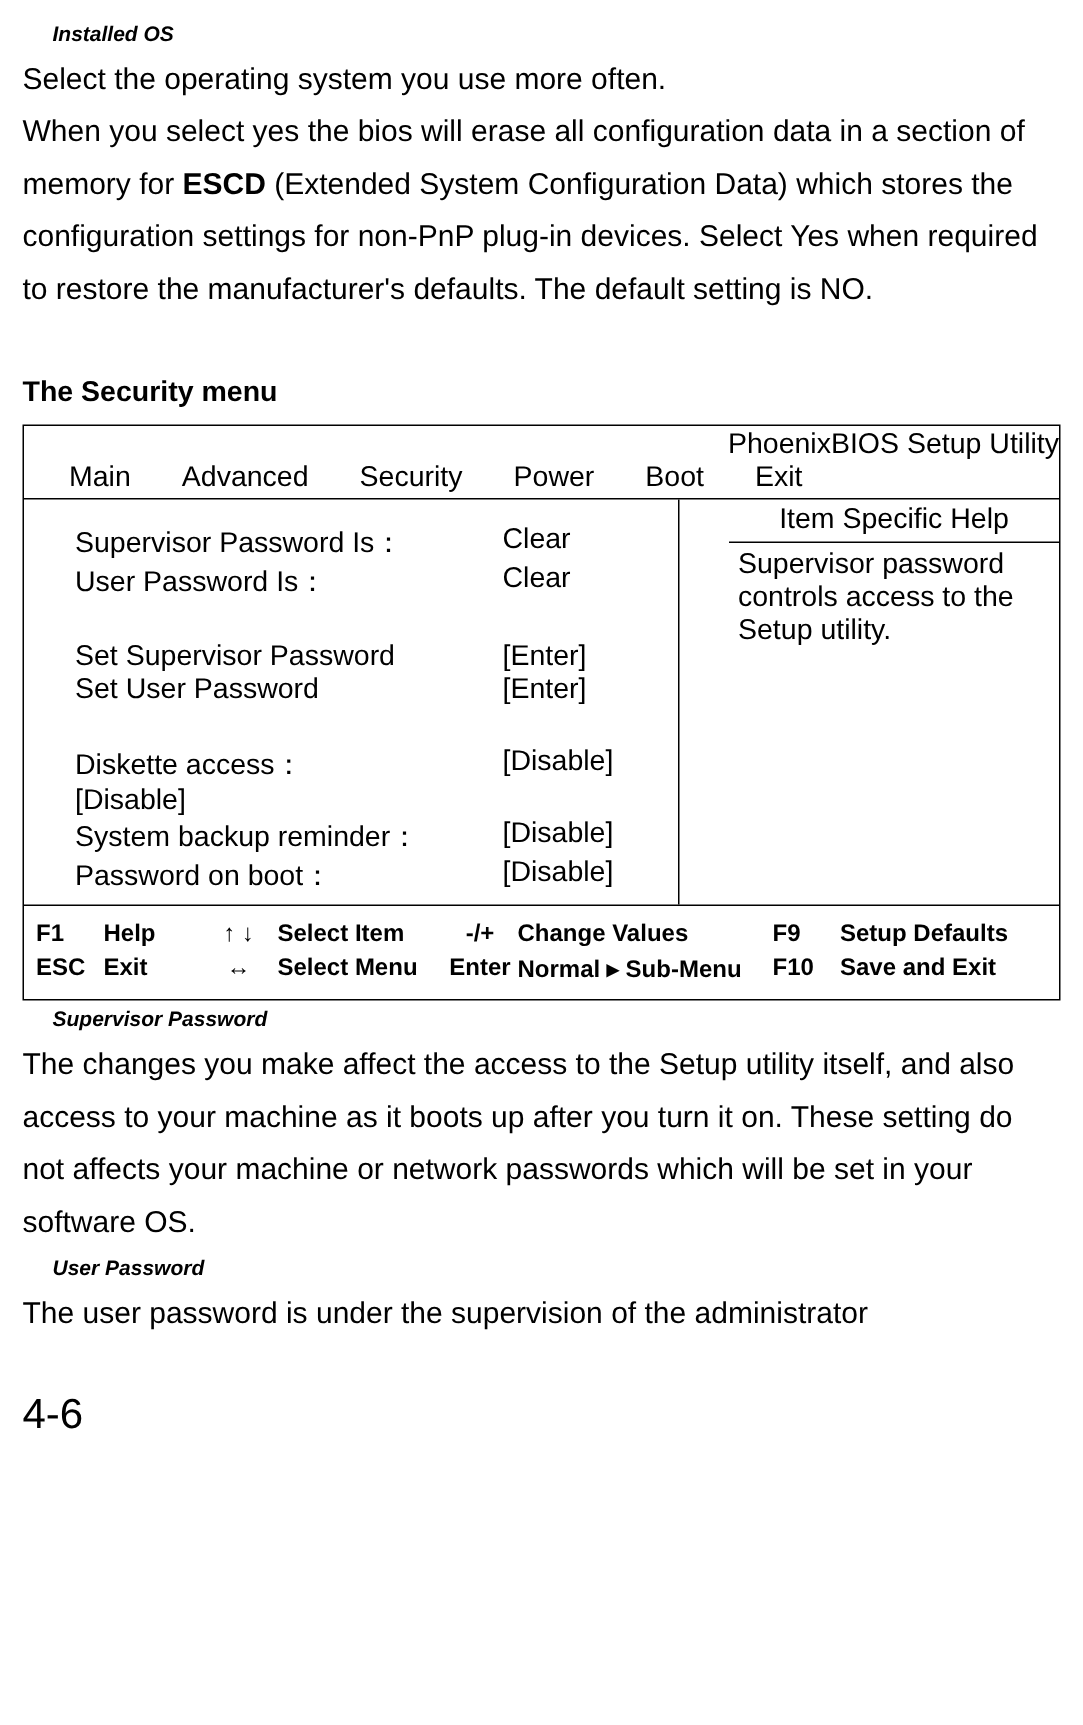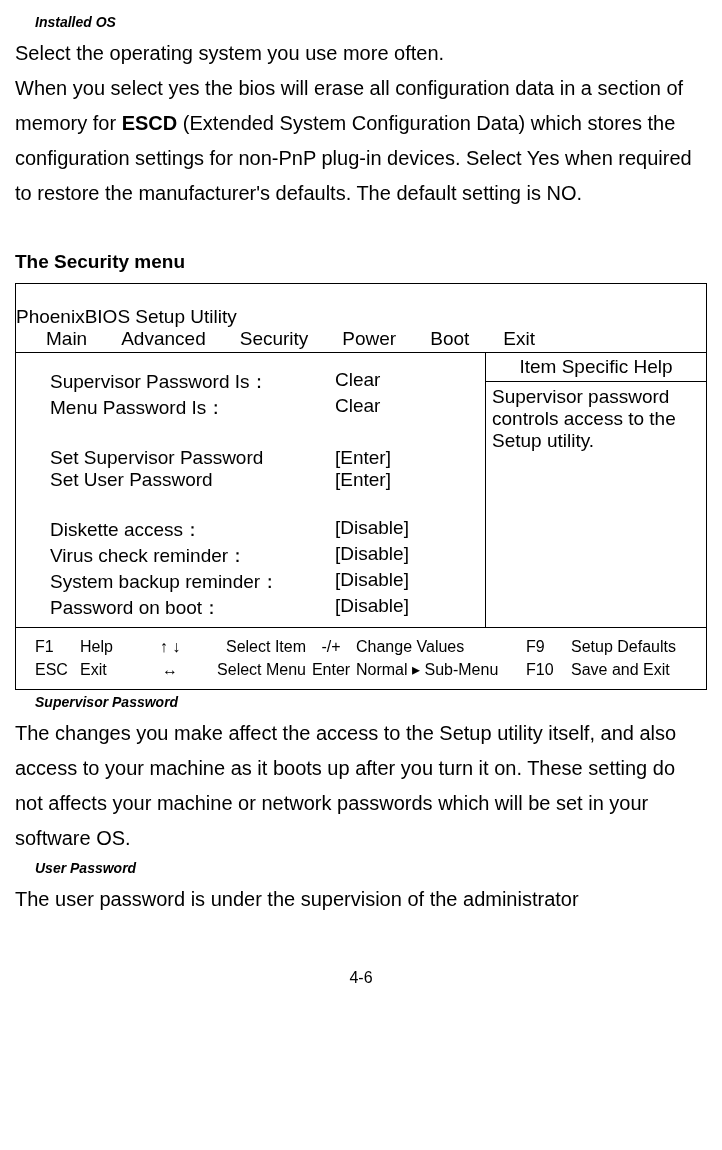--- a/index.html
+++ b/index.html
@@ -29,24 +29,23 @@
     font-weight: bold;
     font-size: 19px;
     margin: 40px 0 10px 0;
   }
   
   .bios-box {
     border: 1px solid #000;
     margin: 0 0 4px 0;
   }
   .bios-title {
-    text-align: left;
+    text-align: right;
     font-size: 19px;
     padding-top: 2px;
-    margin-top: 20px;
   }
   .bios-tabs {
     display: flex;
     font-size: 19px;
     padding: 0 20px 2px 30px;
     gap: 34px;
     border-bottom: 1px solid #000;
   }
   .bios-tabs .sel { font-weight: normal; }
   .bios-mid {
@@ -61,54 +60,56 @@
   .bios-left .row {
     display: flex;
   }
   .bios-left .row .lbl { width: 285px; }
   .bios-left .gap { height: 26px; }
   .bios-right {
     width: 220px;
     border-left: 1px solid #000;
     display: flex;
     flex-direction: column;
+    padding-left: 33px;
   }
   .bios-help-title {
     border-bottom: 1px solid #000;
     text-align: center;
     font-size: 19px;
     padding: 3px 2px;
   }
   .bios-help-body {
     font-size: 19px;
     padding: 4px 6px;
     flex: 1;
   }
   .bios-footer {
     border-top: 1px solid #000;
     font-size: 16px;
     padding: 6px 8px 6px 8px;
   }
   .bios-footer .frow {
     display: flex;
     align-items: center;
-    margin: 4px 11px;
+    margin: 4px 0;
+    font-weight: bold;
   }
   .bios-footer .k1 { width: 45px; }
   .bios-footer .k2 { width: 70px; }
   .bios-footer .k3 { width: 40px; text-align:center;}
-  .bios-footer .k4 { width: 110px; padding-left:6px;text-align:right;}
+  .bios-footer .k4 { width: 110px; padding-left:6px;}
   .bios-footer .k5 { width: 50px; text-align:center;}
   .bios-footer .k6 { width: 170px; }
   .bios-footer .k7 { width: 45px; }
   .bios-footer .k8 { }
   .page-num {
-    text-align: center;
-    font-size: 16px;
-    margin-top: 52px;
+    text-align: left;
+    font-size: 28px;
+    margin-top: 33px;
   }
 </style>
 </head>
 <body>
 
 <div class="page">
 
   <div class="section-title">Installed OS</div>
   <p class="body-text">Select the operating system you use more often.</p>
 
@@ -129,39 +130,38 @@
       <span>Exit</span>
     </div>
     <div class="bios-mid">
       <div class="bios-left">
         <div style="height:10px"></div>
         <div class="row">
             <span class="lbl">Supervisor Password Is：</span>
             <span>Clear</span>
           </div>
         <div class="row">
-            <span class="lbl">Menu Password Is：</span>
+            <span class="lbl">User Password Is：</span>
             <span>Clear</span>
           </div>
         <div class="gap"></div>
         <div class="row">
             <span class="lbl">Set Supervisor Password</span>
             <span>[Enter]</span>
           </div>
         <div class="row">
             <span class="lbl">Set User Password</span>
             <span>[Enter]</span>
           </div>
         <div class="gap"></div>
         <div class="row">
             <span class="lbl">Diskette access：</span>
             <span>[Disable]</span>
           </div>
         <div class="row">
-            <span class="lbl">Virus check reminder：</span>
             <span>[Disable]</span>
           </div>
         <div class="row">
             <span class="lbl">System backup reminder：</span>
             <span>[Disable]</span>
           </div>
         <div class="row">
             <span class="lbl">Password on boot：</span>
             <span>[Disable]</span>
           </div>

